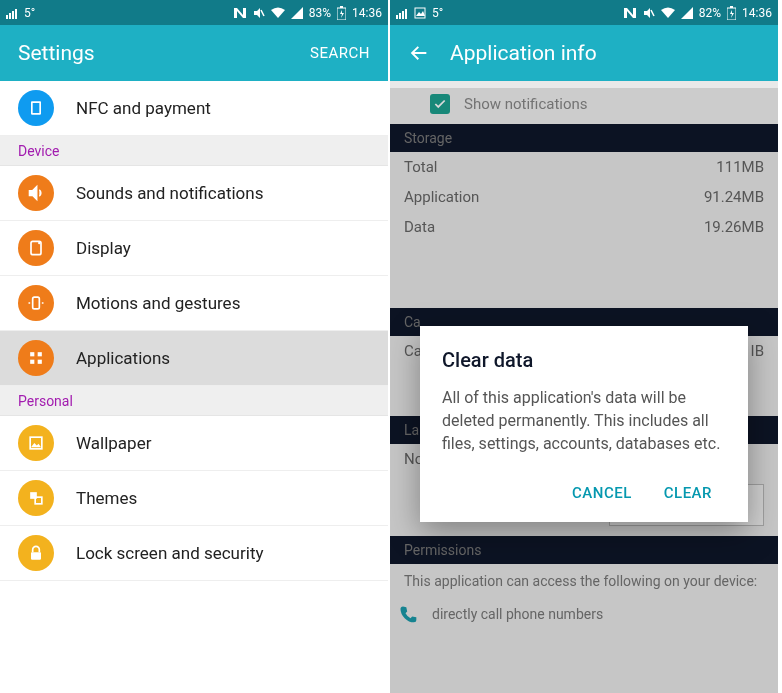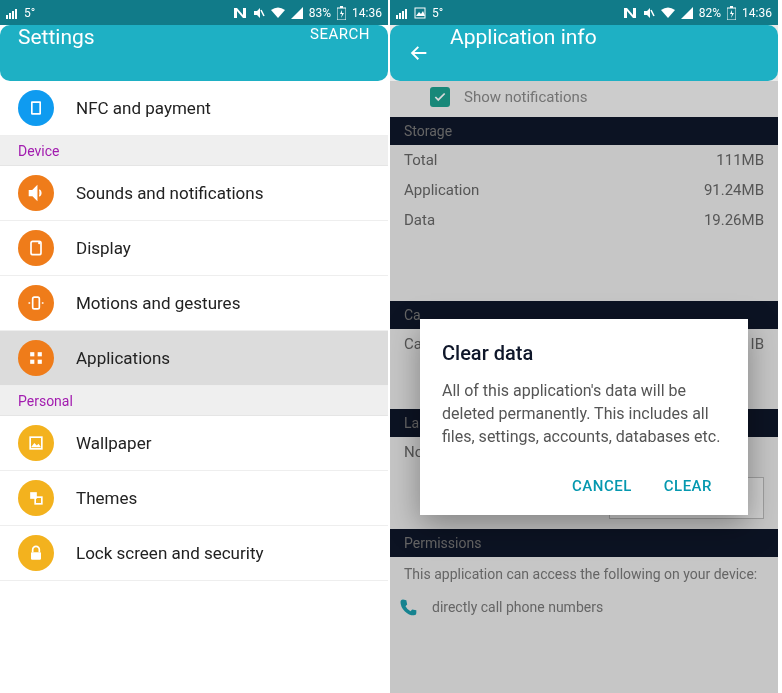--- a/index.html
+++ b/index.html
@@ -32,23 +32,23 @@
   }
   .statusbar .sb-left { display: flex; align-items: center; gap: 6px; }
   .statusbar .sb-right { margin-left: auto; display: flex; align-items: center; gap: 6px; }
   .statusbar svg { fill: #fff; }
   
   .appbar {
     height: 56px;
     background: #1eb0c4;
     color: #fff;
     display: flex;
+    align-items: center;
     padding: 0 18px;
     gap: 20px;
-    border-radius: 10px;
   }
   .appbar .title { font-size: 21px; font-weight: 400; }
   .appbar .search { margin-left: auto; font-size: 15px; letter-spacing: 0.5px; }
   .appbar .back-icon { display:flex; align-items:center; }
   
   .list { background: #fff; }
   .row {
     display: flex;
     align-items: center;
     height: 55px;
@@ -83,21 +83,21 @@
   .screen-right { background: #e9e9e9; position: relative; }
   .right-body { position: relative; }
   .dim-overlay {
     position: absolute; inset:0; background: rgba(0,0,0,0.15);
     z-index: 1;
   }
   .chk-row {
     display: flex; align-items: center; gap: 14px;
     padding: 6px 18px 10px 40px;
     background: #f0f0f0;
-    color: #888; font-size: 15px;
+    color: #888; font-size: 15px; margin-top: 7px;
   }
   .chkbox {
     width: 20px; height: 20px; border-radius: 3px;
     background: #1da08f;
     display: flex; align-items: center; justify-content: center;
   }
   .chkbox svg { fill: #fff; }
   .sect-label {
     background: #0f172a; color: #777; font-size: 14px;
     padding: 6px 14px;

